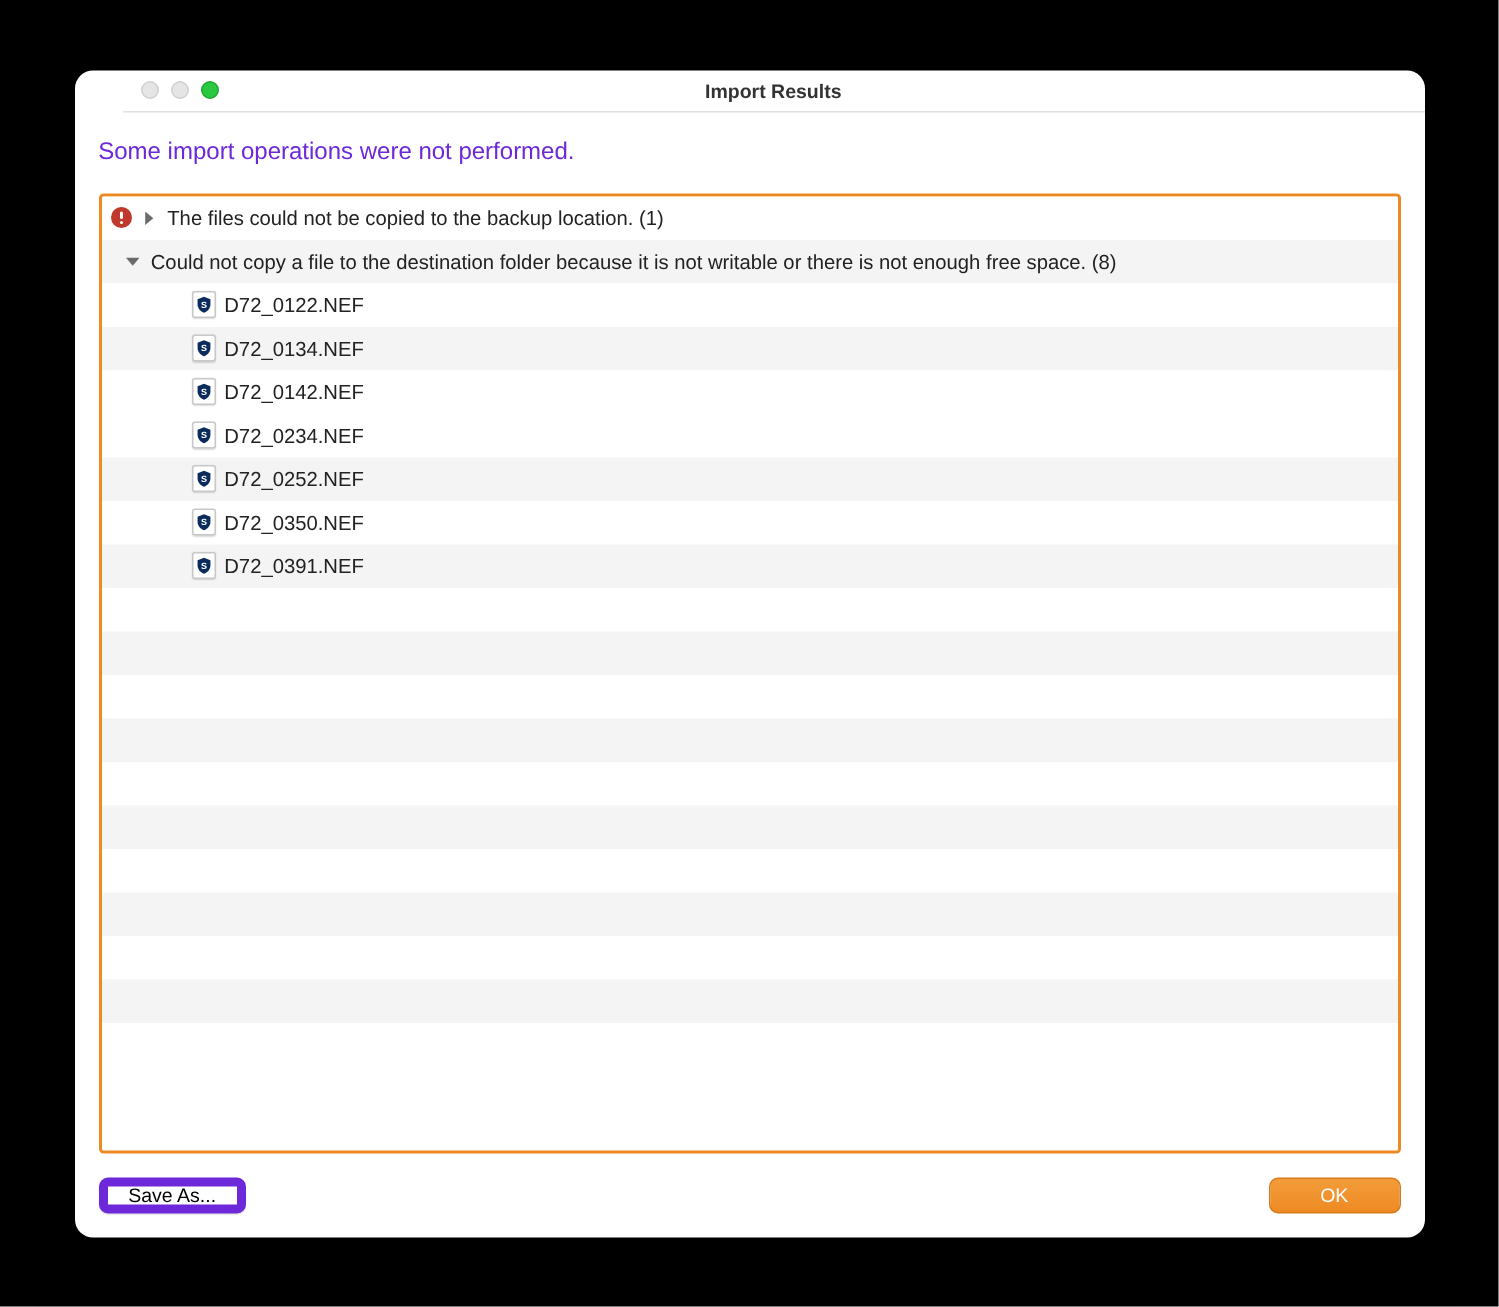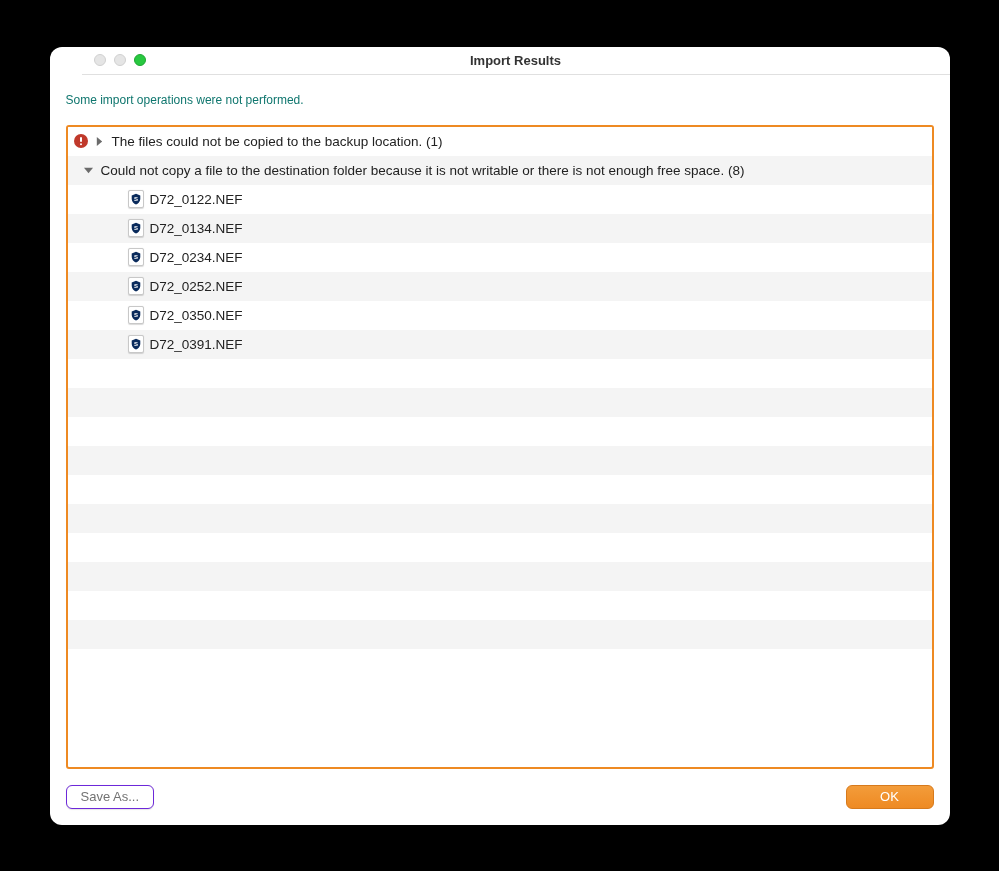--- a/index.html
+++ b/index.html
@@ -67,22 +67,22 @@
       color: #333;
       pointer-events: none;
     }
     .content {
       flex: 1;
       padding: 18px 16px 0 16px;
       display: flex;
       flex-direction: column;
     }
     .summary {
-      font-size: 12px;
-      color: #0f766e;
+      font-size: 16px;
+      color: #6d28d9;
       margin-bottom: 18px;
     }
     .results-box {
       flex: 1;
       border: 2px solid #ee8a23;
       border-radius: 3px;
       background: #fff;
       display: flex;
       flex-direction: column;
       overflow: hidden;
@@ -173,22 +173,22 @@
       border-radius: 6px;
       font-size: 13px;
       padding: 0 14px;
       cursor: default;
       display: inline-flex;
       align-items: center;
       justify-content: center;
     }
     .btn-default {
       background: #fff;
-      border: 1px solid #6d28d9;
-      color: #737373;
+      border: 6px solid #6d28d9;
+      color: #000000;
       box-shadow: 0 0.5px 1px rgba(0,0,0,0.1);
     }
     .btn-primary {
       background: linear-gradient(#f39c3a, #ee8a23);
       border: 1px solid #d77a1c;
       color: #fff;
       font-weight: 400;
       min-width: 88px;
     }
     .spacer {
@@ -254,20 +254,29 @@
             </span>
             <span class="row-label">D72_0134.NEF</span>
           </div>
           <div class="tree-row striped-even indent-2">
             <span class="file-icon">
               <svg viewBox="0 0 14 16" width="12" height="14">
                 <path class="shield" d="M7 2 L12 4 L12 8 C12 11 9.5 13.5 7 14.5 C4.5 13.5 2 11 2 8 L2 4 Z"></path>
                 <text class="s" x="7" y="10.5" text-anchor="middle" font-size="7" font-family="Arial" font-weight="bold">S</text>
               </svg>
             </span>
+            <span class="row-label">D72_0142.NEF</span>
+          </div>
+          <div class="tree-row striped-even indent-2">
+            <span class="file-icon">
+              <svg viewBox="0 0 14 16" width="12" height="14">
+                <path class="shield" d="M7 2 L12 4 L12 8 C12 11 9.5 13.5 7 14.5 C4.5 13.5 2 11 2 8 L2 4 Z"></path>
+                <text class="s" x="7" y="10.5" text-anchor="middle" font-size="7" font-family="Arial" font-weight="bold">S</text>
+              </svg>
+            </span>
             <span class="row-label">D72_0234.NEF</span>
           </div>
           <div class="tree-row striped-odd indent-2">
             <span class="file-icon">
               <svg viewBox="0 0 14 16" width="12" height="14">
                 <path class="shield" d="M7 2 L12 4 L12 8 C12 11 9.5 13.5 7 14.5 C4.5 13.5 2 11 2 8 L2 4 Z"></path>
                 <text class="s" x="7" y="10.5" text-anchor="middle" font-size="7" font-family="Arial" font-weight="bold">S</text>
               </svg>
             </span>
             <span class="row-label">D72_0252.NEF</span>

